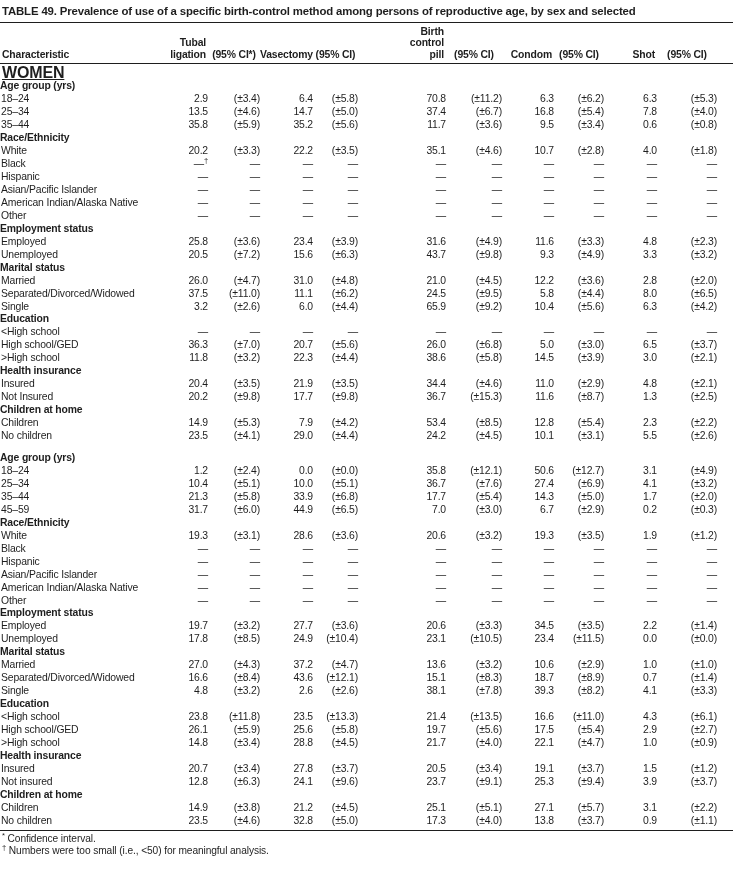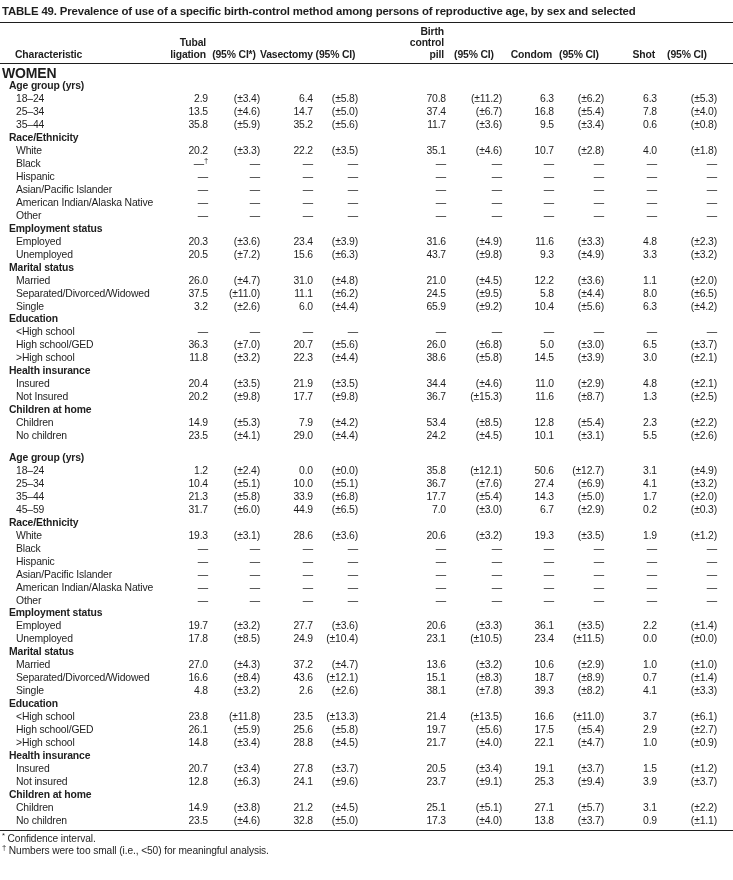--- a/index.html
+++ b/index.html
@@ -19,33 +19,33 @@
   .title .l1 { display:block; white-space:nowrap; }
   .title .l2 { display:block; }
 
   table { border-collapse:collapse; table-layout:fixed; width:733px; }
 
   thead th {
     font-size:10.4px; font-weight:700; vertical-align:bottom;
     padding:3px 0 3px 0; letter-spacing:-0.15px;
     border-bottom:1.8px solid #1e1e1e;
   }
-  th.char { text-align:left; padding-left:15px;margin-left:23px; }
+  th.char { text-align:left; padding-left:2px;margin-left:23px; }
   th.val  { text-align:right; padding-right:2px; }
   th.val .stack { display:inline-block; text-align:right; white-space:pre-line; line-height:11.6px; }
   th.cihead { text-align:center; white-space:nowrap; }
   th.last { padding-right:16px; }
 
   tbody td {
     font-size:10.4px; line-height:12.95px; letter-spacing:-0.15px;
     padding:0; vertical-align:bottom; white-space:nowrap;
   }
-  tr.section td { font-weight:700; font-size:14px; padding-left:2px; padding-top:3px; }
-  tr.group td   { font-weight:700; padding-left:9px; }
-  td.rowlabel   { padding-left:16px; text-align:left; }
+  tr.section td { font-weight:700; font-size:16px; padding-left:2px; padding-top:3px;text-decoration:underline; }
+  tr.group td   { font-weight:700; }
+  td.rowlabel   { padding-left:1px; text-align:left; }
   td.num { text-align:right; }
   td.ci  { text-align:right; }
   td.last { padding-right:16px; }
   tr.spacer td { height:9px; line-height:9px; font-size:1px; }
 
   sup.dag { font-size:7.6px; line-height:0; vertical-align:super; }
 
   .footnotes {
     border-top:1.1px solid #1e1e1e;
     margin-top:2px; padding:2px 0 0 2px;
@@ -220,21 +220,21 @@
           <td class="num">—</td>
           <td class="ci">—</td>
           <td class="num">—</td>
           <td class="ci last">—</td>
         </tr>
         <tr class="group">
           <td colspan="11">Employment status</td>
         </tr>
         <tr>
           <td class="rowlabel">Employed</td>
-          <td class="num">20.3</td>
+          <td class="num">25.8</td>
           <td class="ci">(±3.6)</td>
           <td class="num">23.4</td>
           <td class="ci">(±3.9)</td>
           <td class="num">31.6</td>
           <td class="ci">(±4.9)</td>
           <td class="num">11.6</td>
           <td class="ci">(±3.3)</td>
           <td class="num">4.8</td>
           <td class="ci last">(±2.3)</td>
         </tr>
@@ -257,21 +257,21 @@
         <tr>
           <td class="rowlabel">Married</td>
           <td class="num">26.0</td>
           <td class="ci">(±4.7)</td>
           <td class="num">31.0</td>
           <td class="ci">(±4.8)</td>
           <td class="num">21.0</td>
           <td class="ci">(±4.5)</td>
           <td class="num">12.2</td>
           <td class="ci">(±3.6)</td>
-          <td class="num">1.1</td>
+          <td class="num">2.8</td>
           <td class="ci last">(±2.0)</td>
         </tr>
         <tr>
           <td class="rowlabel">Separated/Divorced/Widowed</td>
           <td class="num">37.5</td>
           <td class="ci">(±11.0)</td>
           <td class="num">11.1</td>
           <td class="ci">(±6.2)</td>
           <td class="num">24.5</td>
           <td class="ci">(±9.5)</td>
@@ -536,21 +536,21 @@
           <td colspan="11">Employment status</td>
         </tr>
         <tr>
           <td class="rowlabel">Employed</td>
           <td class="num">19.7</td>
           <td class="ci">(±3.2)</td>
           <td class="num">27.7</td>
           <td class="ci">(±3.6)</td>
           <td class="num">20.6</td>
           <td class="ci">(±3.3)</td>
-          <td class="num">36.1</td>
+          <td class="num">34.5</td>
           <td class="ci">(±3.5)</td>
           <td class="num">2.2</td>
           <td class="ci last">(±1.4)</td>
         </tr>
         <tr>
           <td class="rowlabel">Unemployed</td>
           <td class="num">17.8</td>
           <td class="ci">(±8.5)</td>
           <td class="num">24.9</td>
           <td class="ci">(±10.4)</td>
@@ -609,21 +609,21 @@
         <tr>
           <td class="rowlabel">&lt;High school</td>
           <td class="num">23.8</td>
           <td class="ci">(±11.8)</td>
           <td class="num">23.5</td>
           <td class="ci">(±13.3)</td>
           <td class="num">21.4</td>
           <td class="ci">(±13.5)</td>
           <td class="num">16.6</td>
           <td class="ci">(±11.0)</td>
-          <td class="num">3.7</td>
+          <td class="num">4.3</td>
           <td class="ci last">(±6.1)</td>
         </tr>
         <tr>
           <td class="rowlabel">High school/GED</td>
           <td class="num">26.1</td>
           <td class="ci">(±5.9)</td>
           <td class="num">25.6</td>
           <td class="ci">(±5.8)</td>
           <td class="num">19.7</td>
           <td class="ci">(±5.6)</td>

